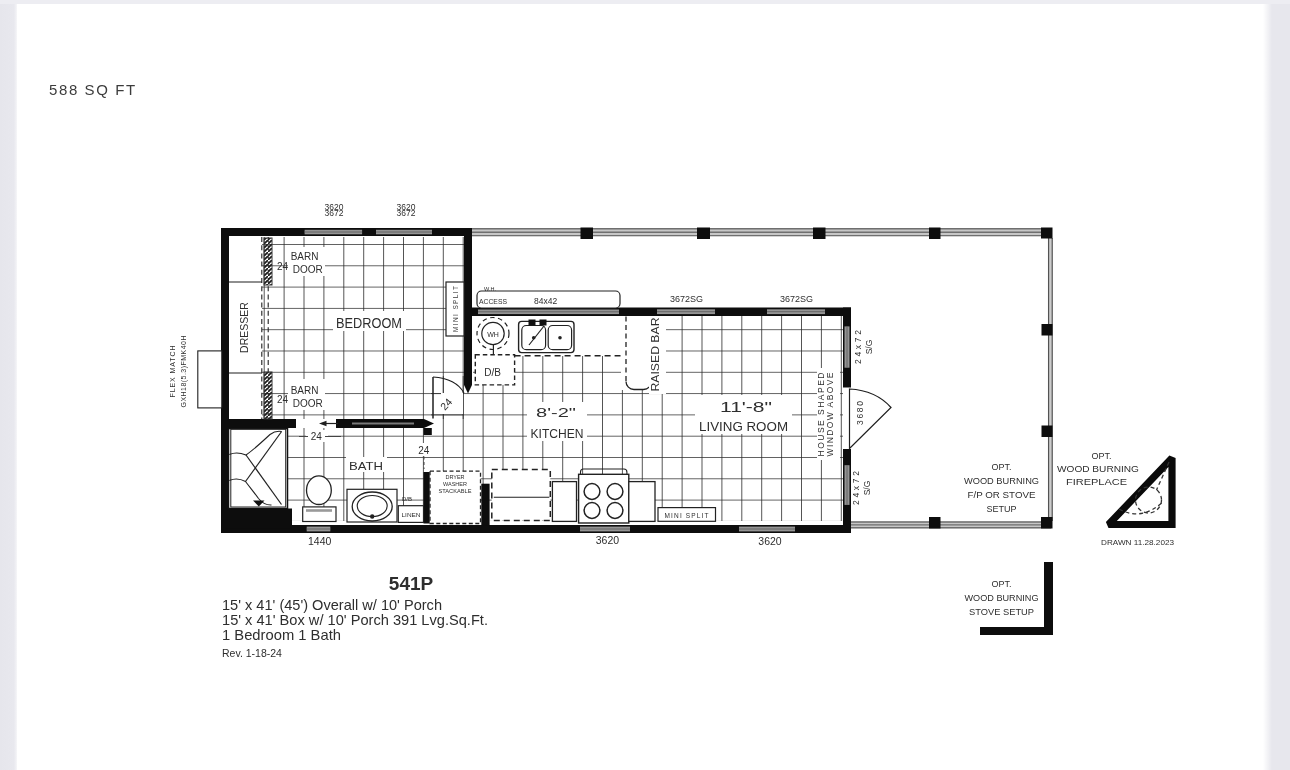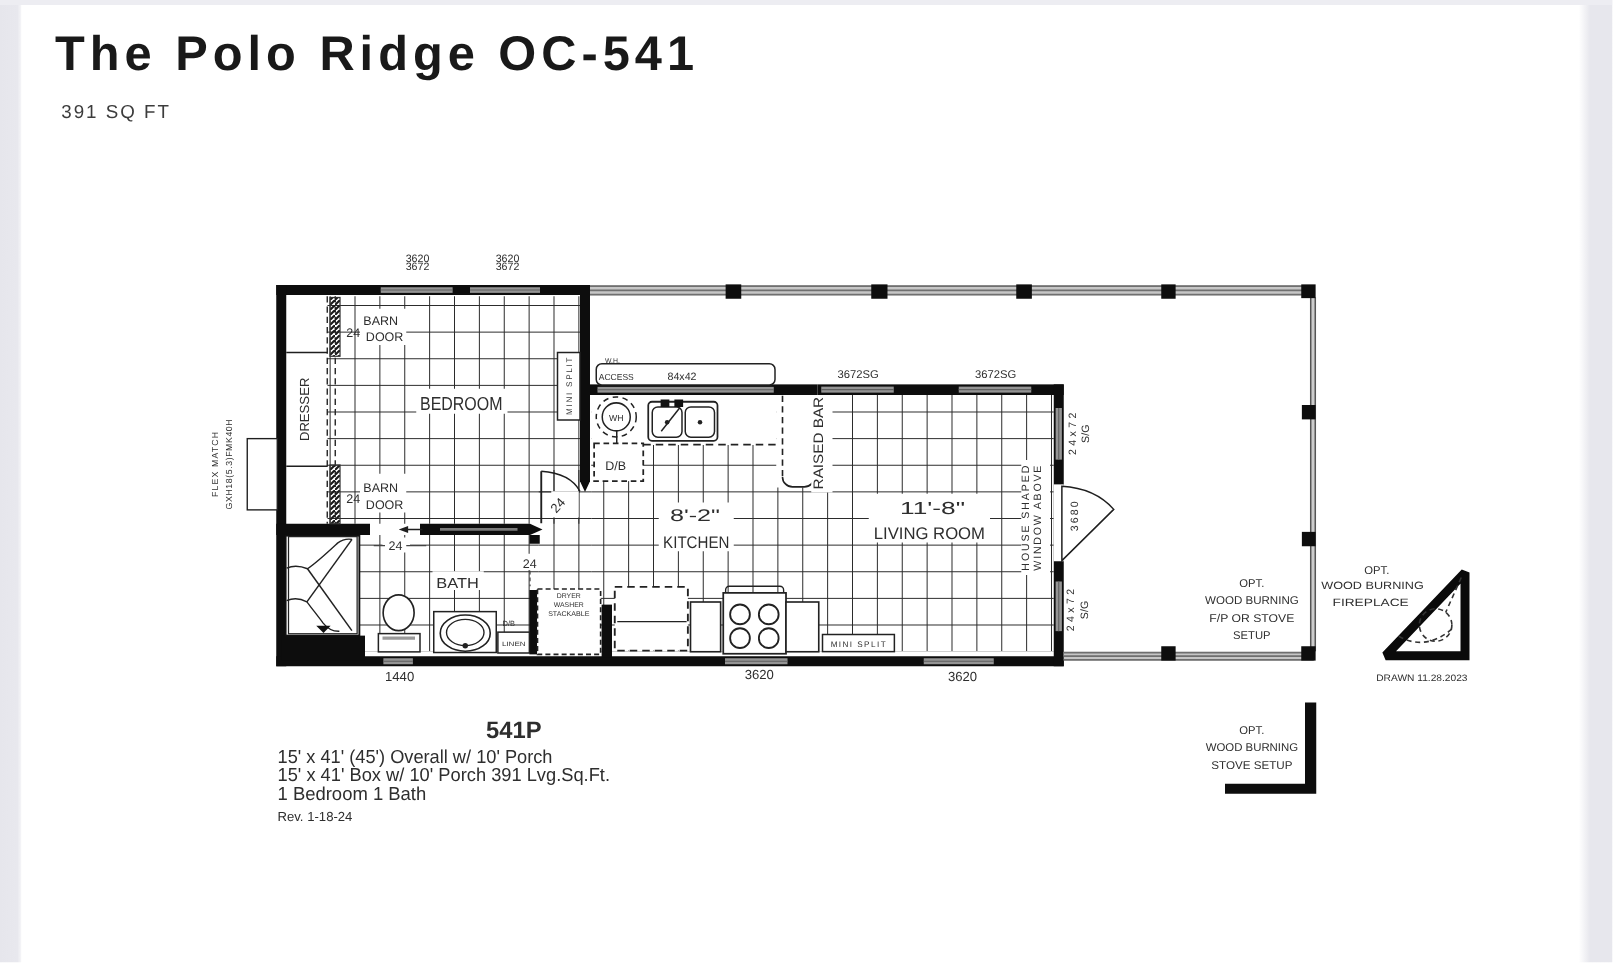--- a/index.html
+++ b/index.html
@@ -9,23 +9,22 @@
 </head>
 <body>
 <div style="position:relative;width:1290px;height:770px;background:#fff;filter:blur(0.6px);">
 
 <div class="abs" style="left:0;top:0;width:17px;height:770px;background:linear-gradient(to right,#e6e6ec 0,#e8e8ee 14px,#ffffff 19px);"></div>
 
 <div class="abs" style="left:1263px;top:0;width:27px;height:770px;background:linear-gradient(to right,#ffffff 0,#e7e7ed 9px,#e7e7ed 27px);"></div>
 
 <div class="abs" style="left:0;top:0;width:1290px;height:4px;background:#ededf2;"></div>
 
-<div class="abs" style="left:44px;top:22px;font-size:39px;font-weight:bold;color:#191919;letter-spacing:4px;white-space:nowrap;">The Polo Ridge OC-541</div>
-
-<div class="abs" style="left:49px;top:81px;font-size:15px;color:#3c3c3c;letter-spacing:1.6px;">391 SQ FT</div>
+
+<div class="abs" style="left:49px;top:81px;font-size:15px;color:#3c3c3c;letter-spacing:1.6px;">588 SQ FT</div>
 
 <svg class="abs" style="left:0;top:0;" width="1290" height="770" viewBox="0 0 1290 770">
 <defs>
 <pattern id="grid" width="19.9" height="21.3" patternUnits="userSpaceOnUse" x="283.6" y="286.6">
   <path d="M0,0 H19.9 M0,0 V21.3" stroke="#2a2a2a" stroke-width="1.6" fill="none"></path>
 </pattern>
 <pattern id="hatch" width="4" height="4" patternUnits="userSpaceOnUse">
   <path d="M0,4 L4,0" stroke="#1a1a1a" stroke-width="1.7" fill="none"></path>
 </pattern>
 </defs>

